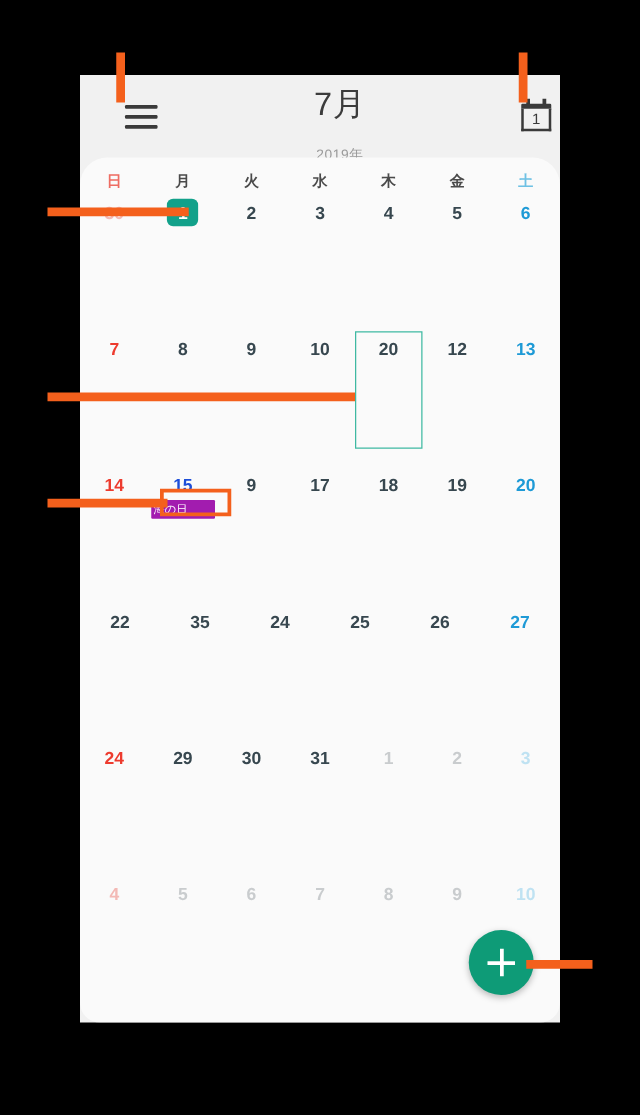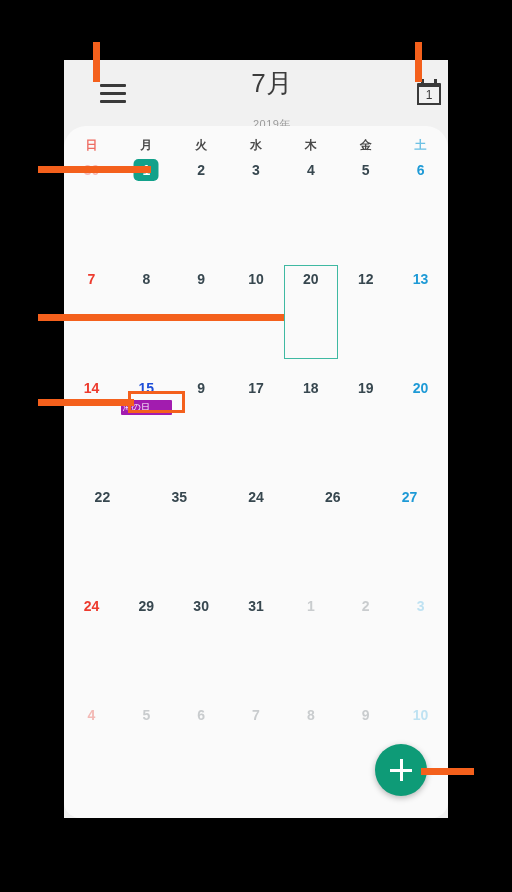--- a/index.html
+++ b/index.html
@@ -273,20 +273,23 @@
             <div class="cell">
               <span class="daynum wd">22</span>
             </div>
             <div class="cell">
               <span class="daynum wd">35</span>
             </div>
             <div class="cell">
               <span class="daynum wd">24</span>
             </div>
             <div class="cell">
+              <span class="daynum wd">25</span>
+            </div>
+            <div class="cell">
               <span class="daynum wd">26</span>
             </div>
             <div class="cell">
               <span class="daynum sat">27</span>
             </div>
           </div>
           <div class="week">
             <div class="cell">
               <span class="daynum sun">24</span>
             </div>

